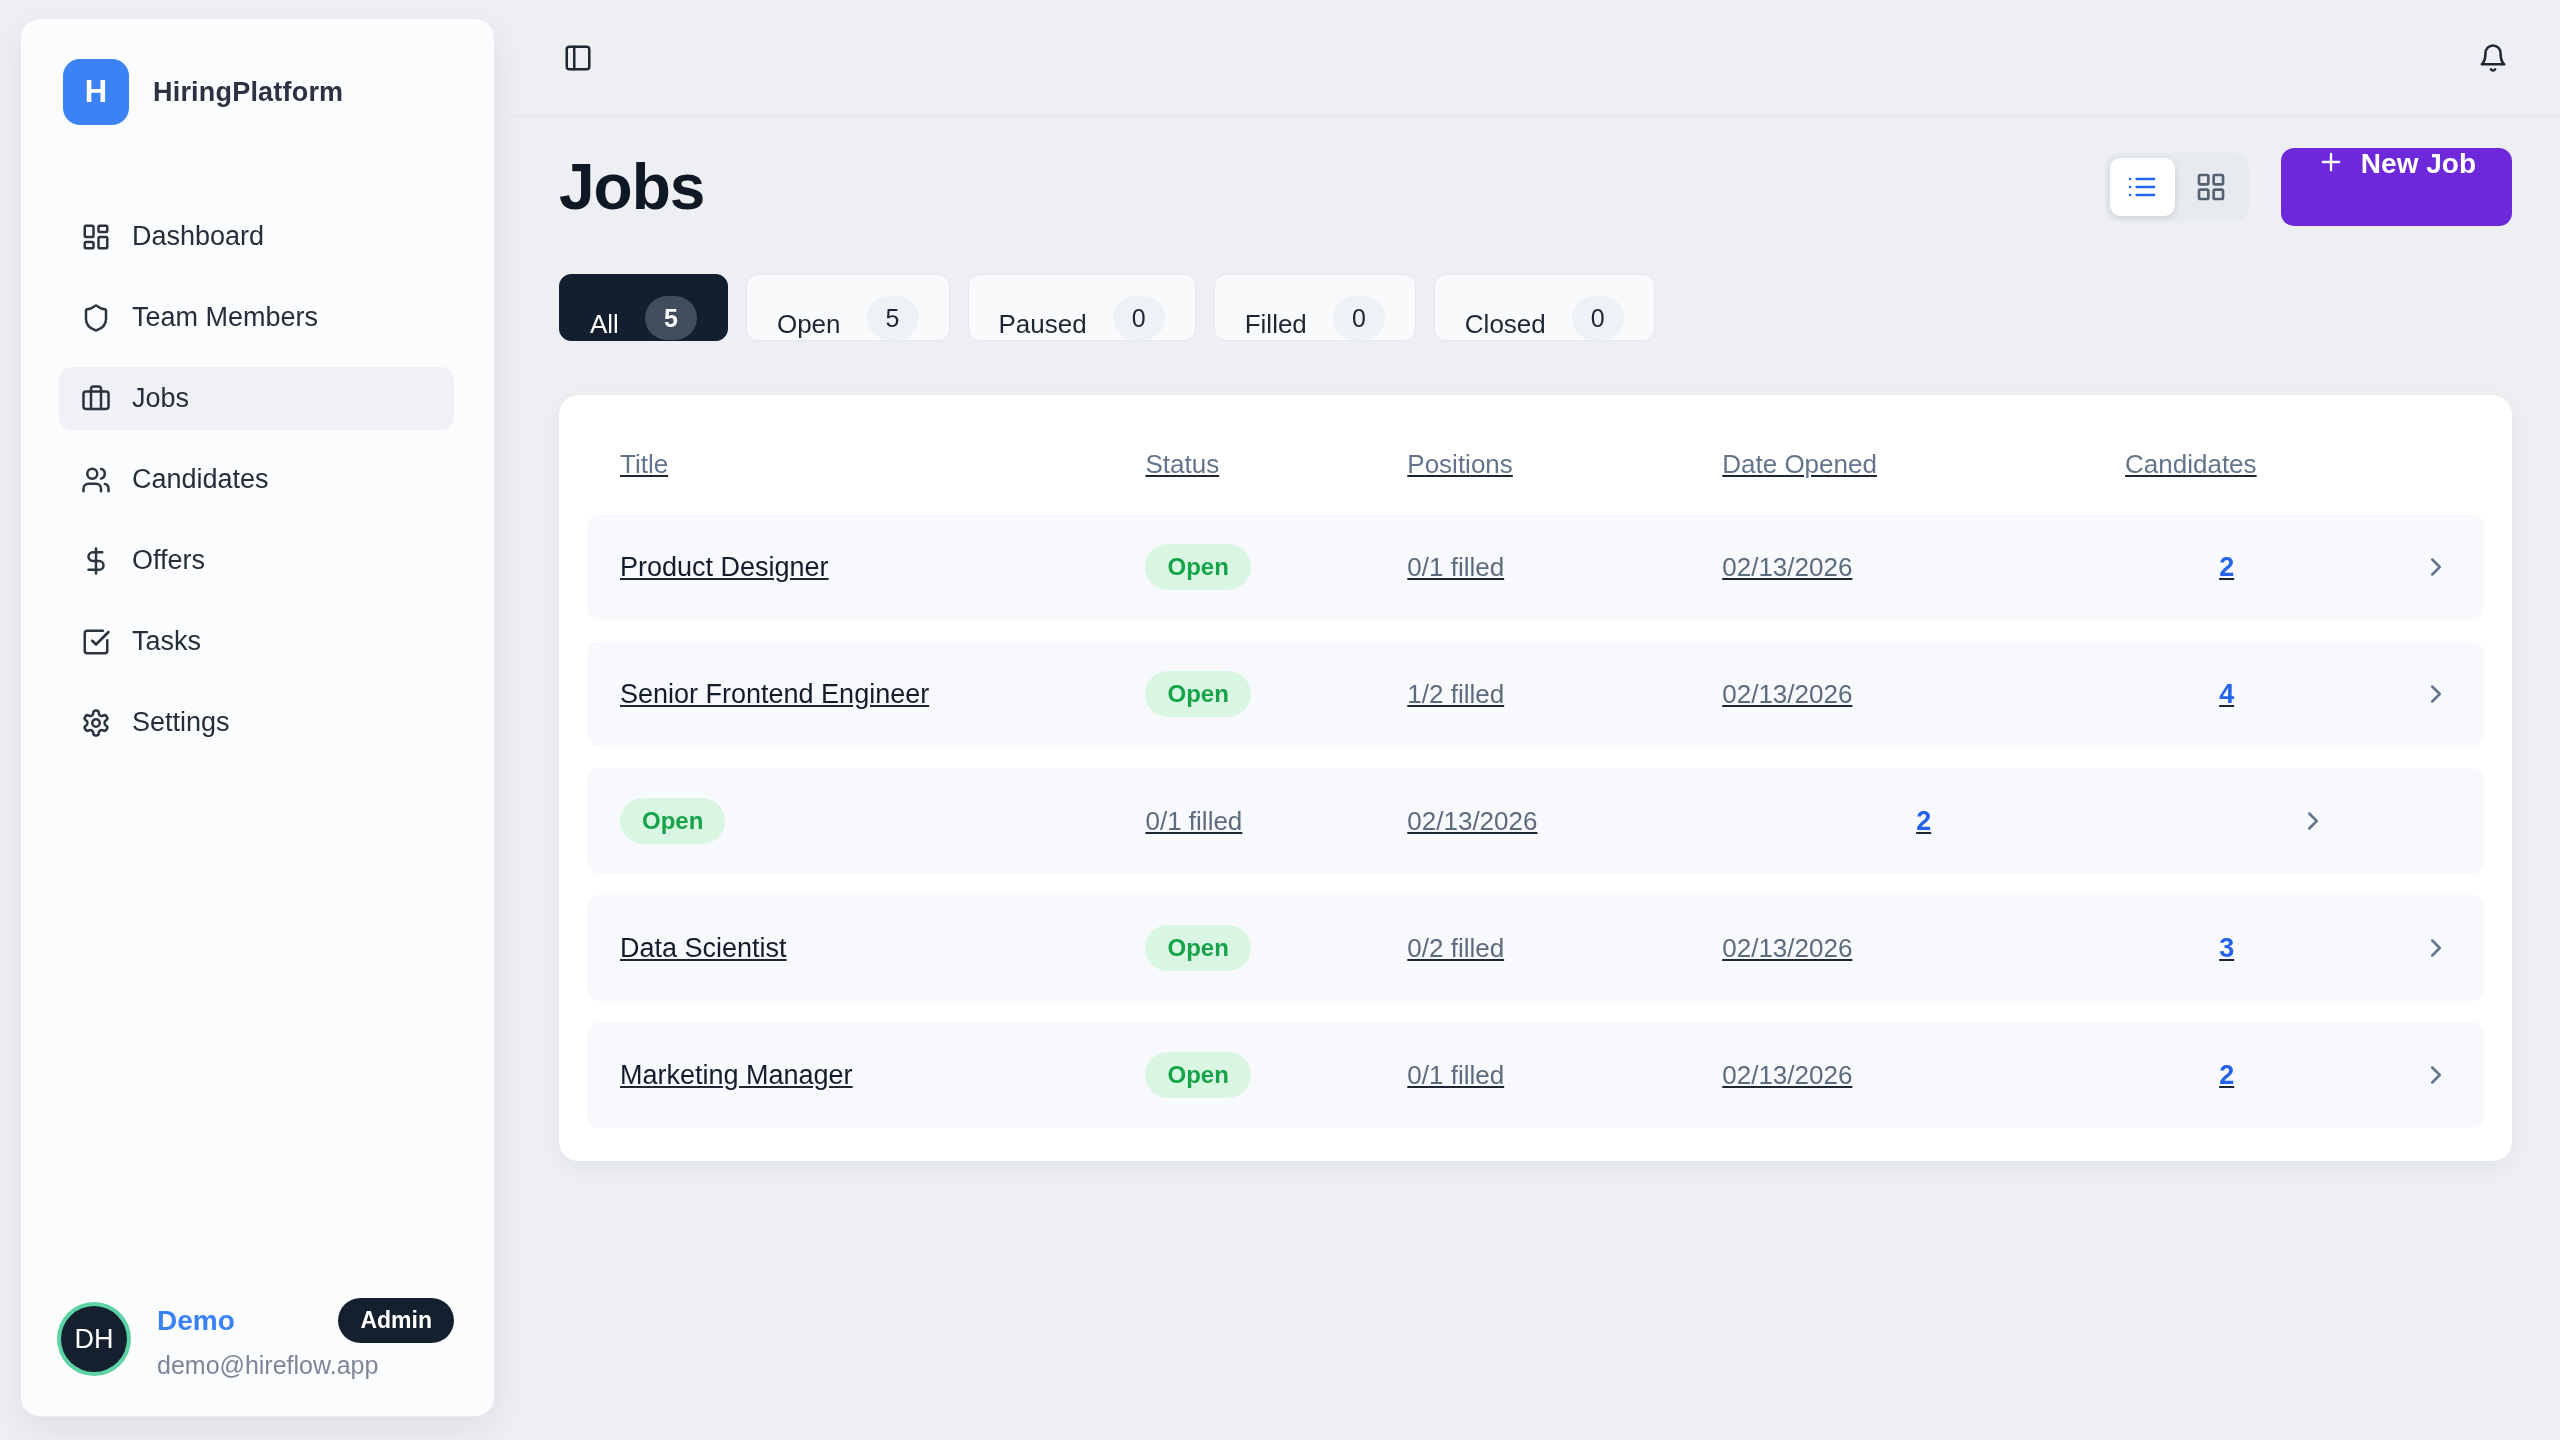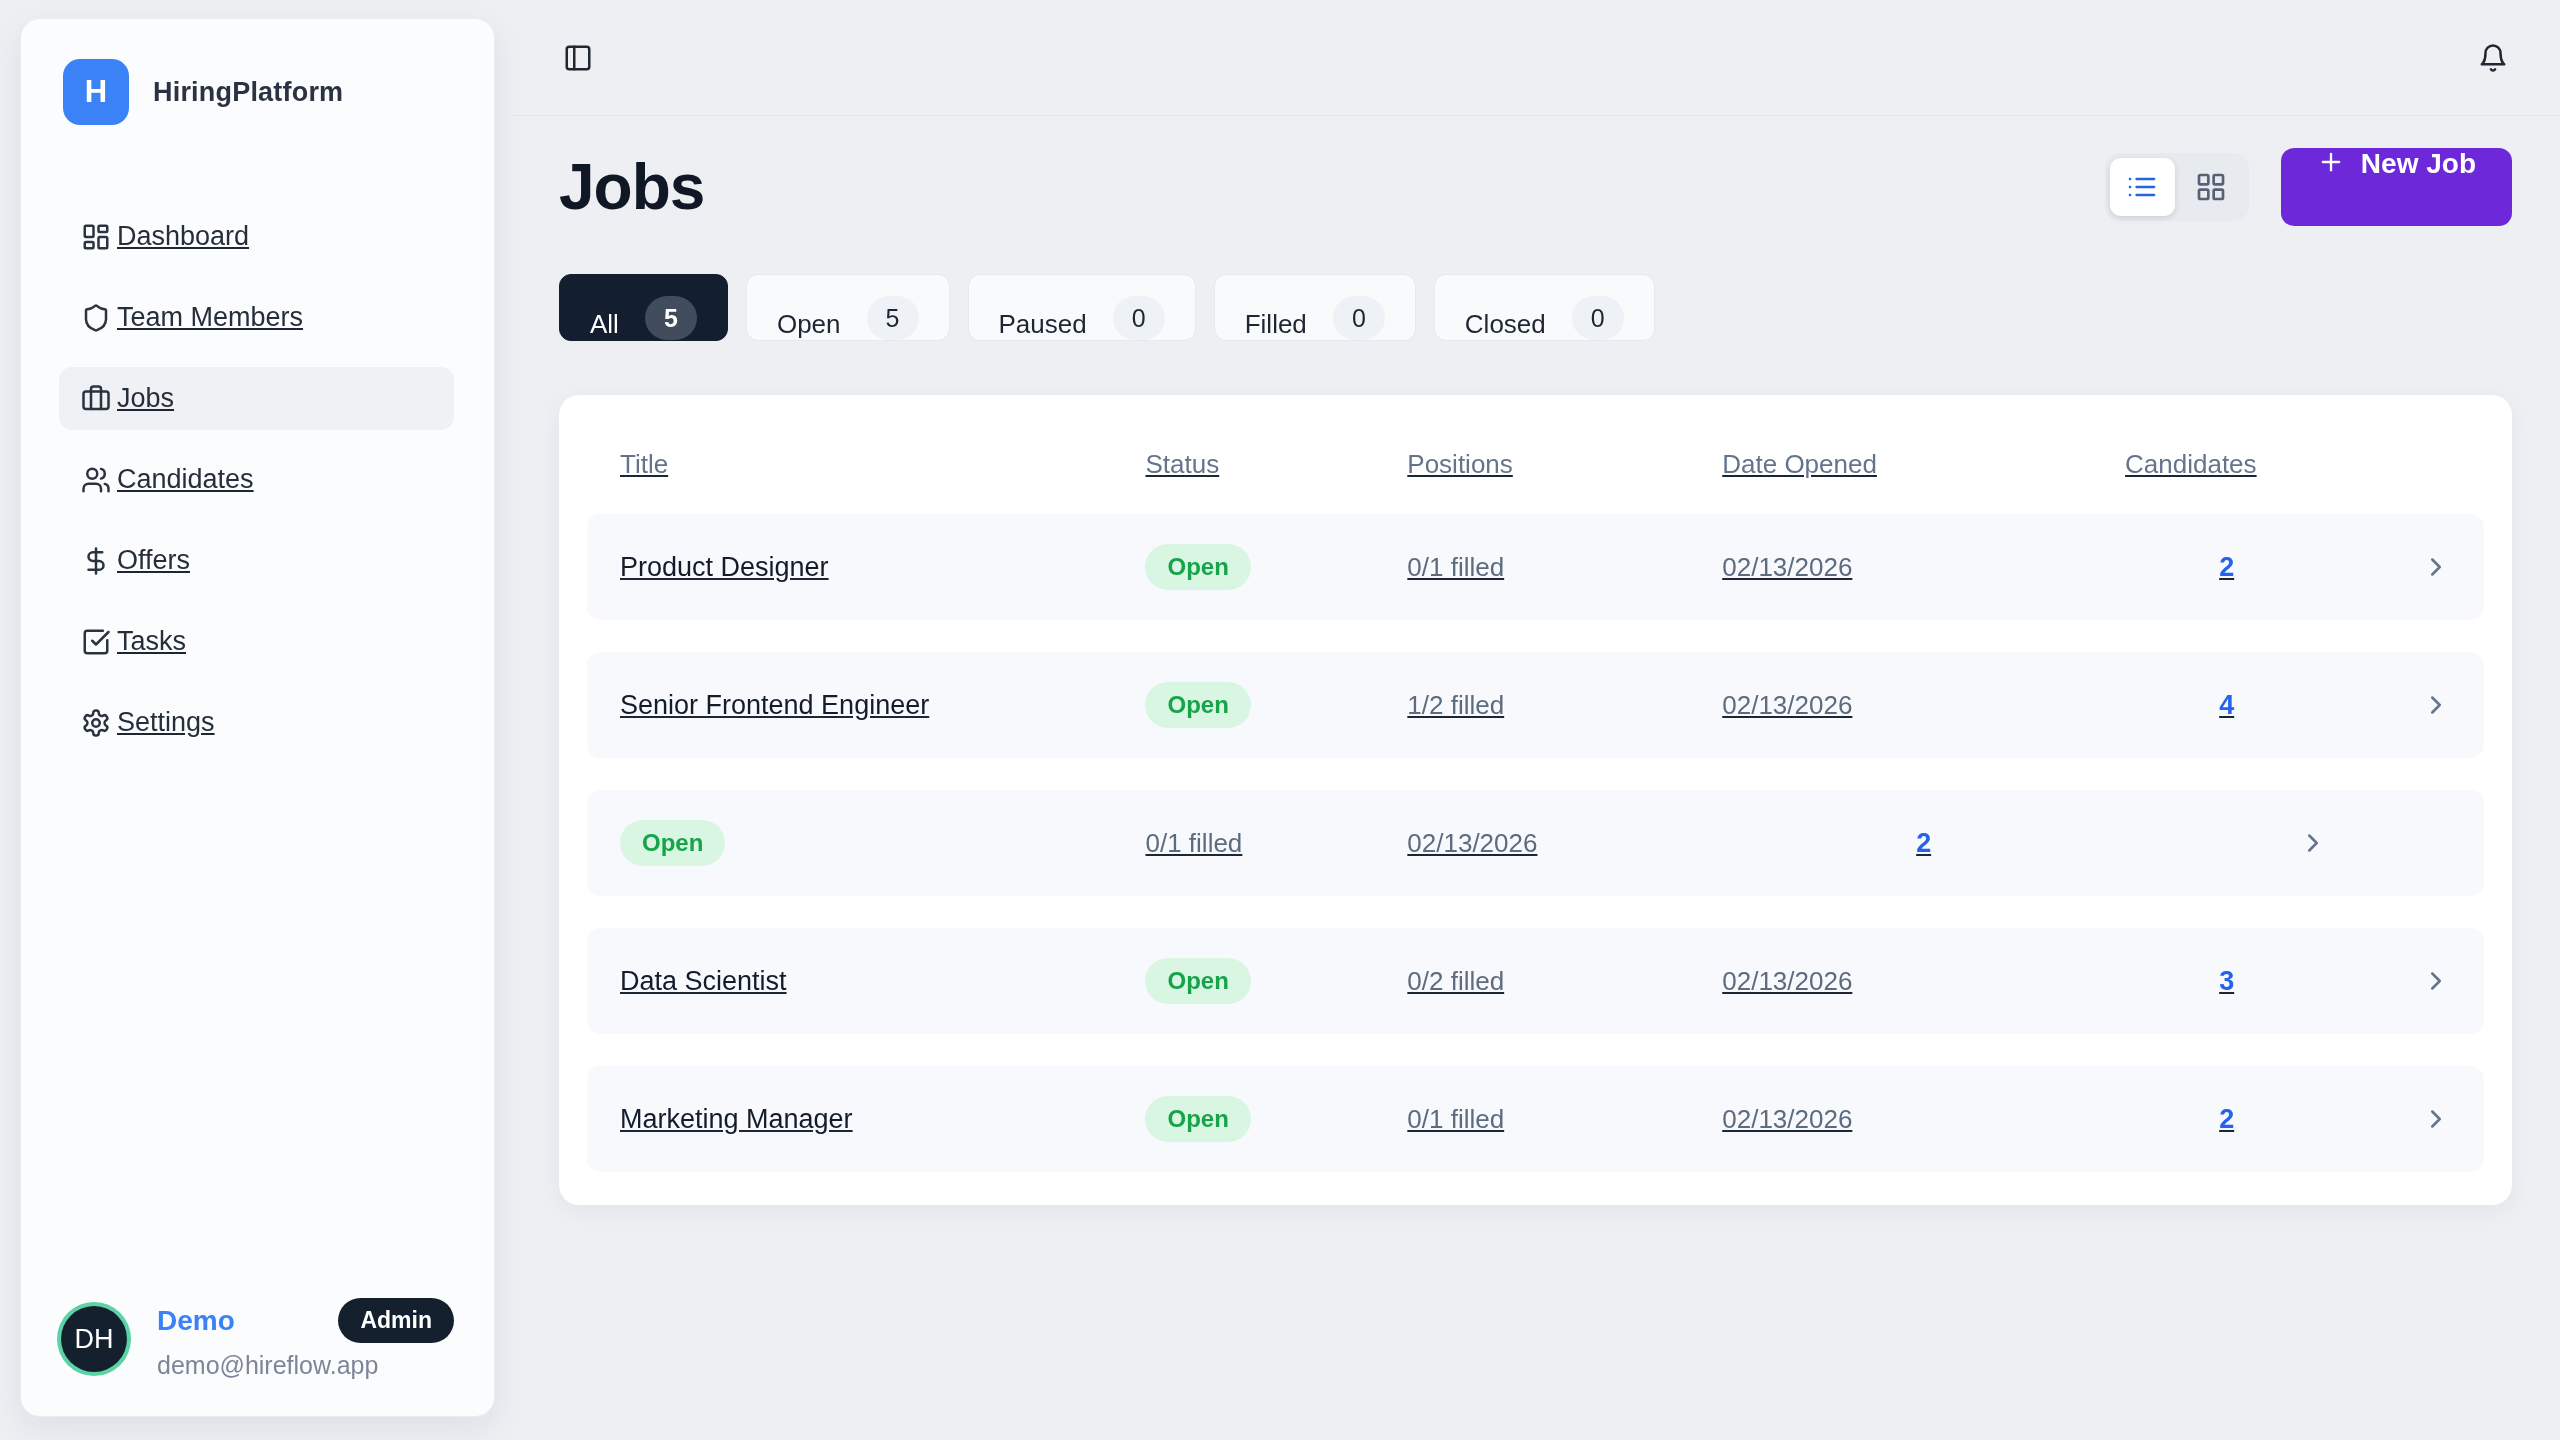--- a/index.html
+++ b/index.html
@@ -26,24 +26,23 @@
   .brand { display:flex; align-items:center; gap:24px; padding-left:4px; }
   .brand-logo {
     width:66px; height:66px; border-radius:17px; background:#3b82f6;
     display:flex; align-items:center; justify-content:center;
     color:#fff; font-size:31px; font-weight:700;
   }
   .brand-name { font-size:27px; font-weight:700; color:#2b3342; letter-spacing:.2px;text-align:center; }
 
   .nav { margin-top:80px; display:flex; flex-direction:column; gap:18px; }
   .nav-item {
-    display:flex; align-items:center; gap:6px;
+    display:flex; align-items:center; gap:21px;
     height:63px; padding:0 22px; border-radius:13px;
     cursor:pointer;
-    text-decoration:underline;
   }
   .nav-item.active { background:#f0f1f4; }
   .nav-item .nv-icon { width:30px; height:30px; color:#2a3340; }
   .nav-item .nv-label { font-size:27px; color:#252e3b; font-weight:400; }
 
   .user {
     margin-top:auto;
     display:grid;
     grid-template-columns:66px 1fr auto;
     grid-template-rows:auto auto;
@@ -122,21 +121,21 @@
     box-shadow:0 6px 22px rgba(25,35,55,.05);
     padding:24px 28px 33px 28px;
     text-decoration:underline;
   }
   .tgrid {
     display:grid;
     grid-template-columns:28.7% 14.3% 17.2% 22% 11.1% 1fr;
     align-items:center;
   }
   .thead { padding:30px 33px 34px 33px; color:#64748b; font-size:26px; }
-  .rows { display:flex; flex-direction:column; gap:32px;justify-content:space-between; }
+  .rows { display:flex; flex-direction:column; gap:21px;justify-content:space-between; }
   .trow {
     background:#f7f9fc; border-radius:13px; height:106px;
     padding:0 33px; cursor:pointer;
   }
   .cell-title { font-size:27px; font-weight:500; color:#131c2b; }
   .cell-muted { font-size:26px; color:#5d6b7e; }
   .badge-open {
     display:inline-block; background:#d9f6e3; color:#16a34a;
     font-size:24px; font-weight:700; padding:9px 22px; border-radius:999px;
   }

